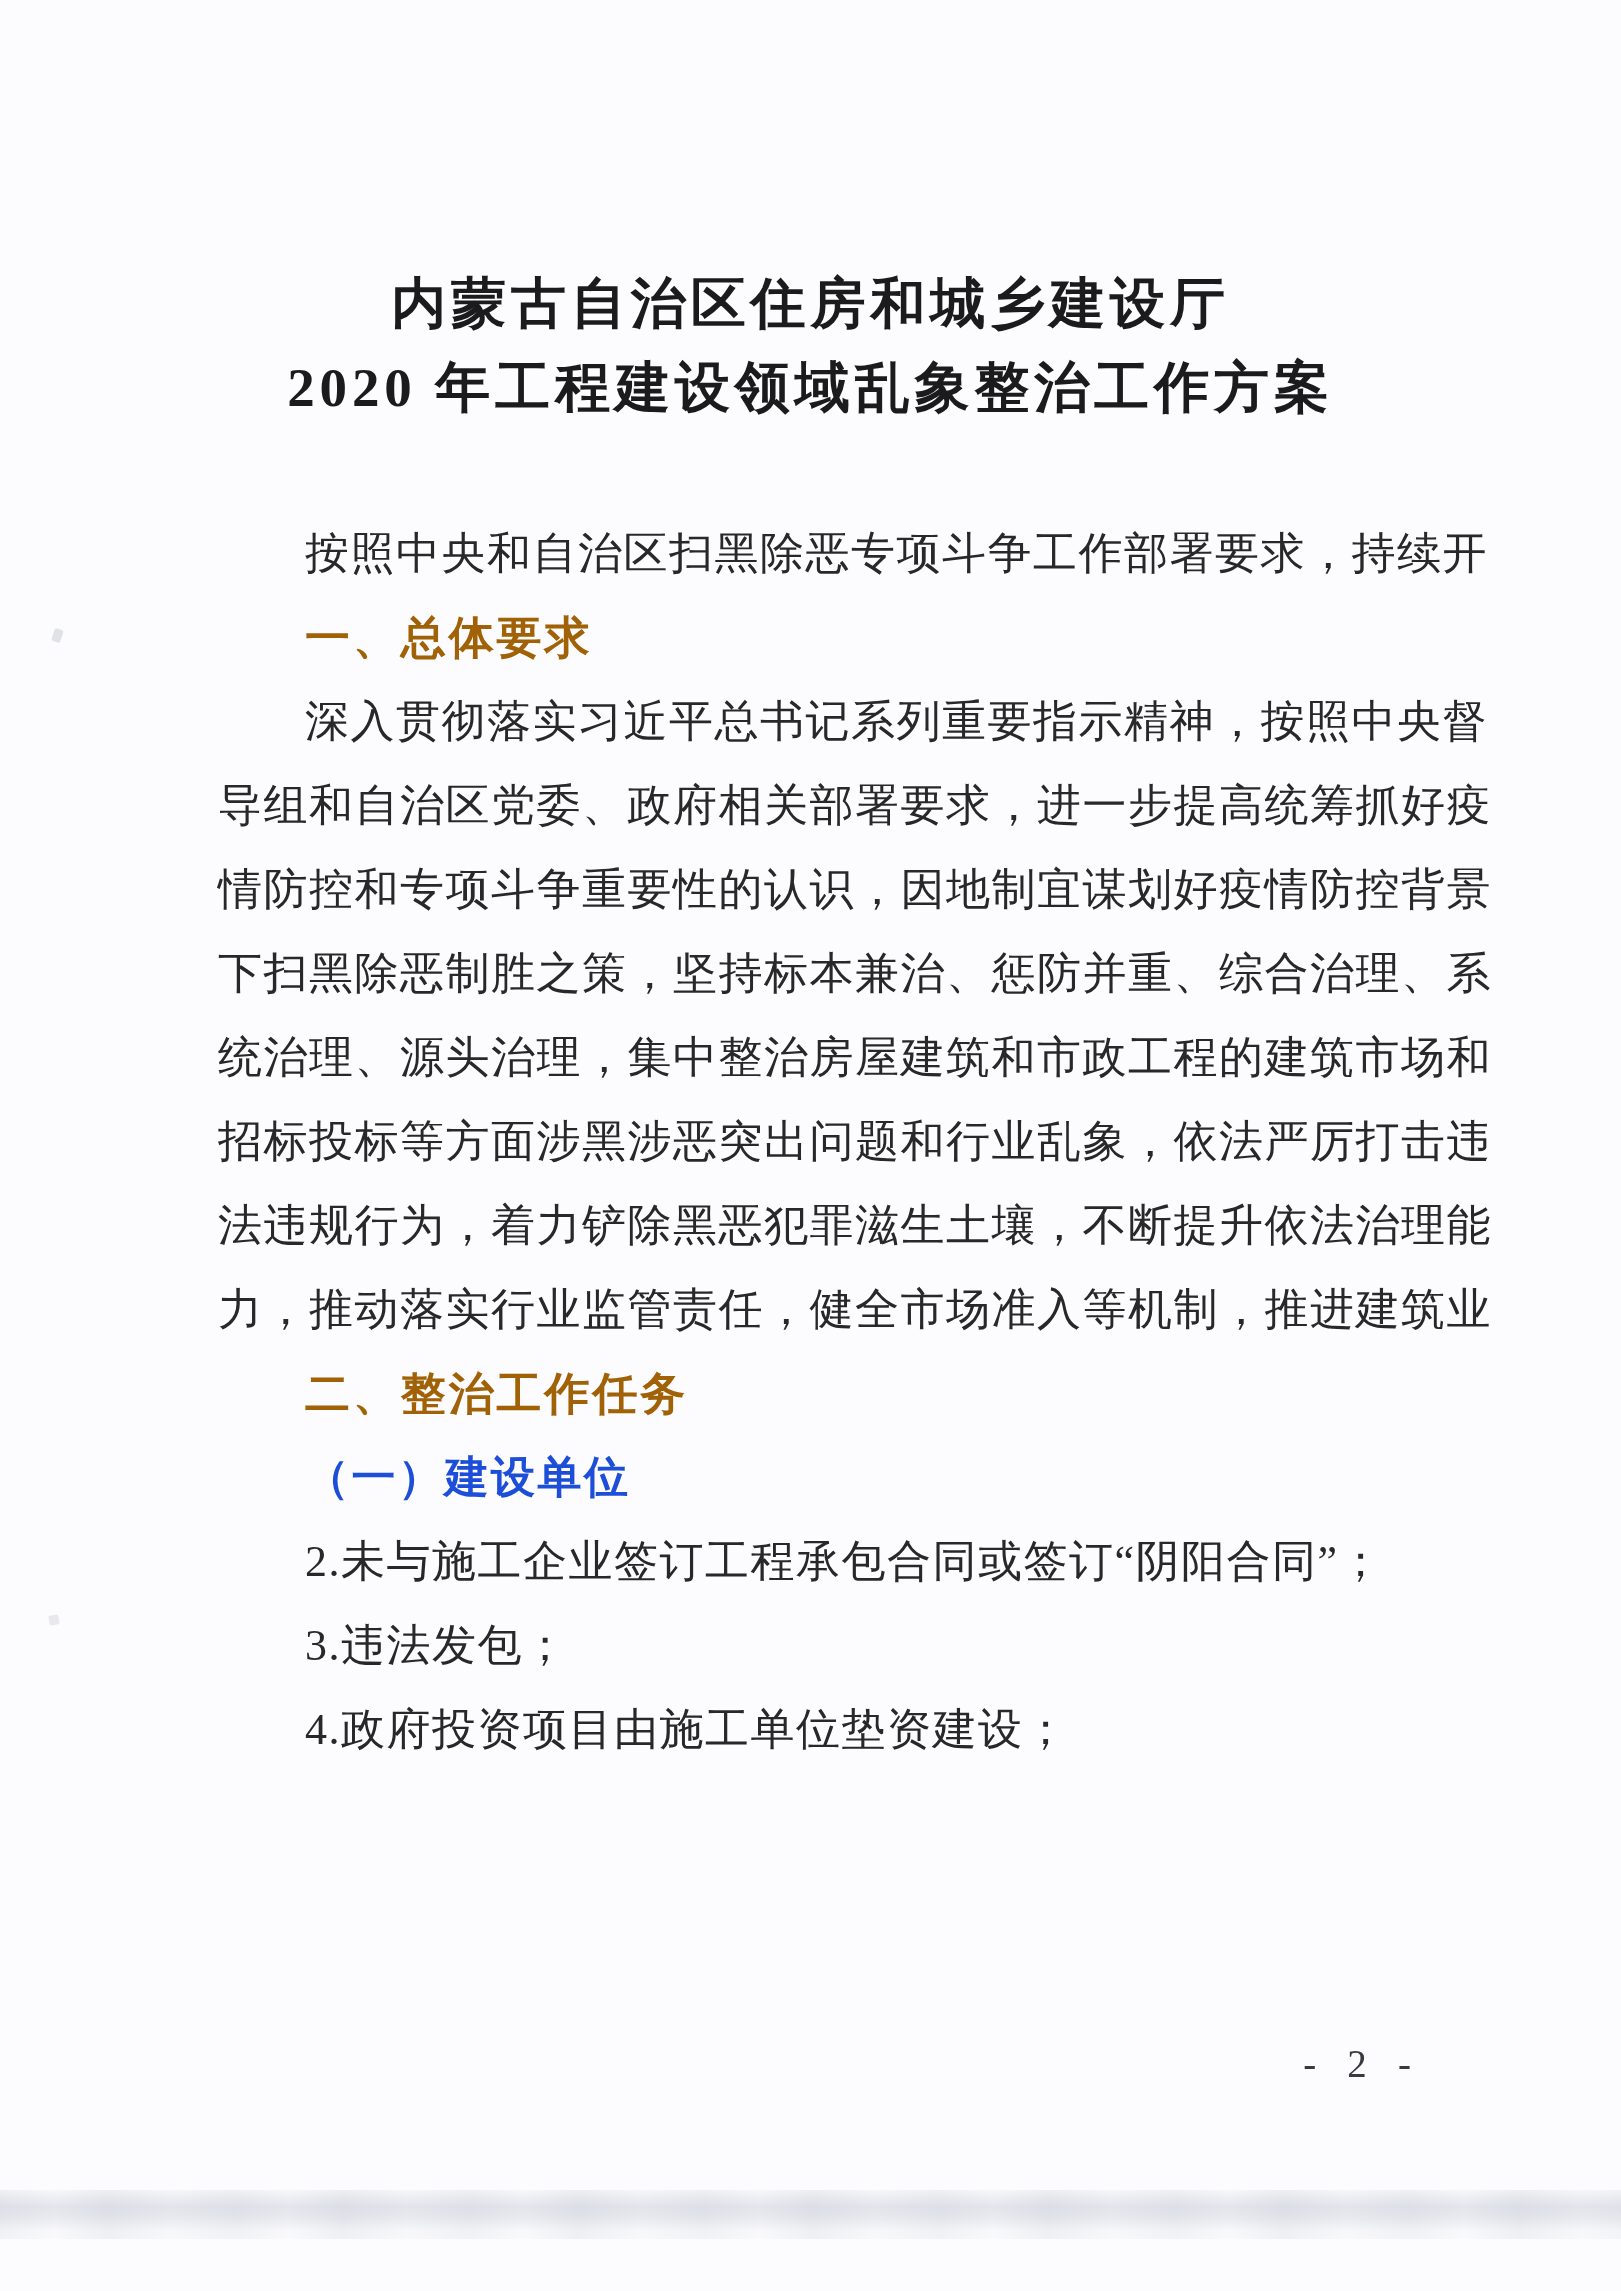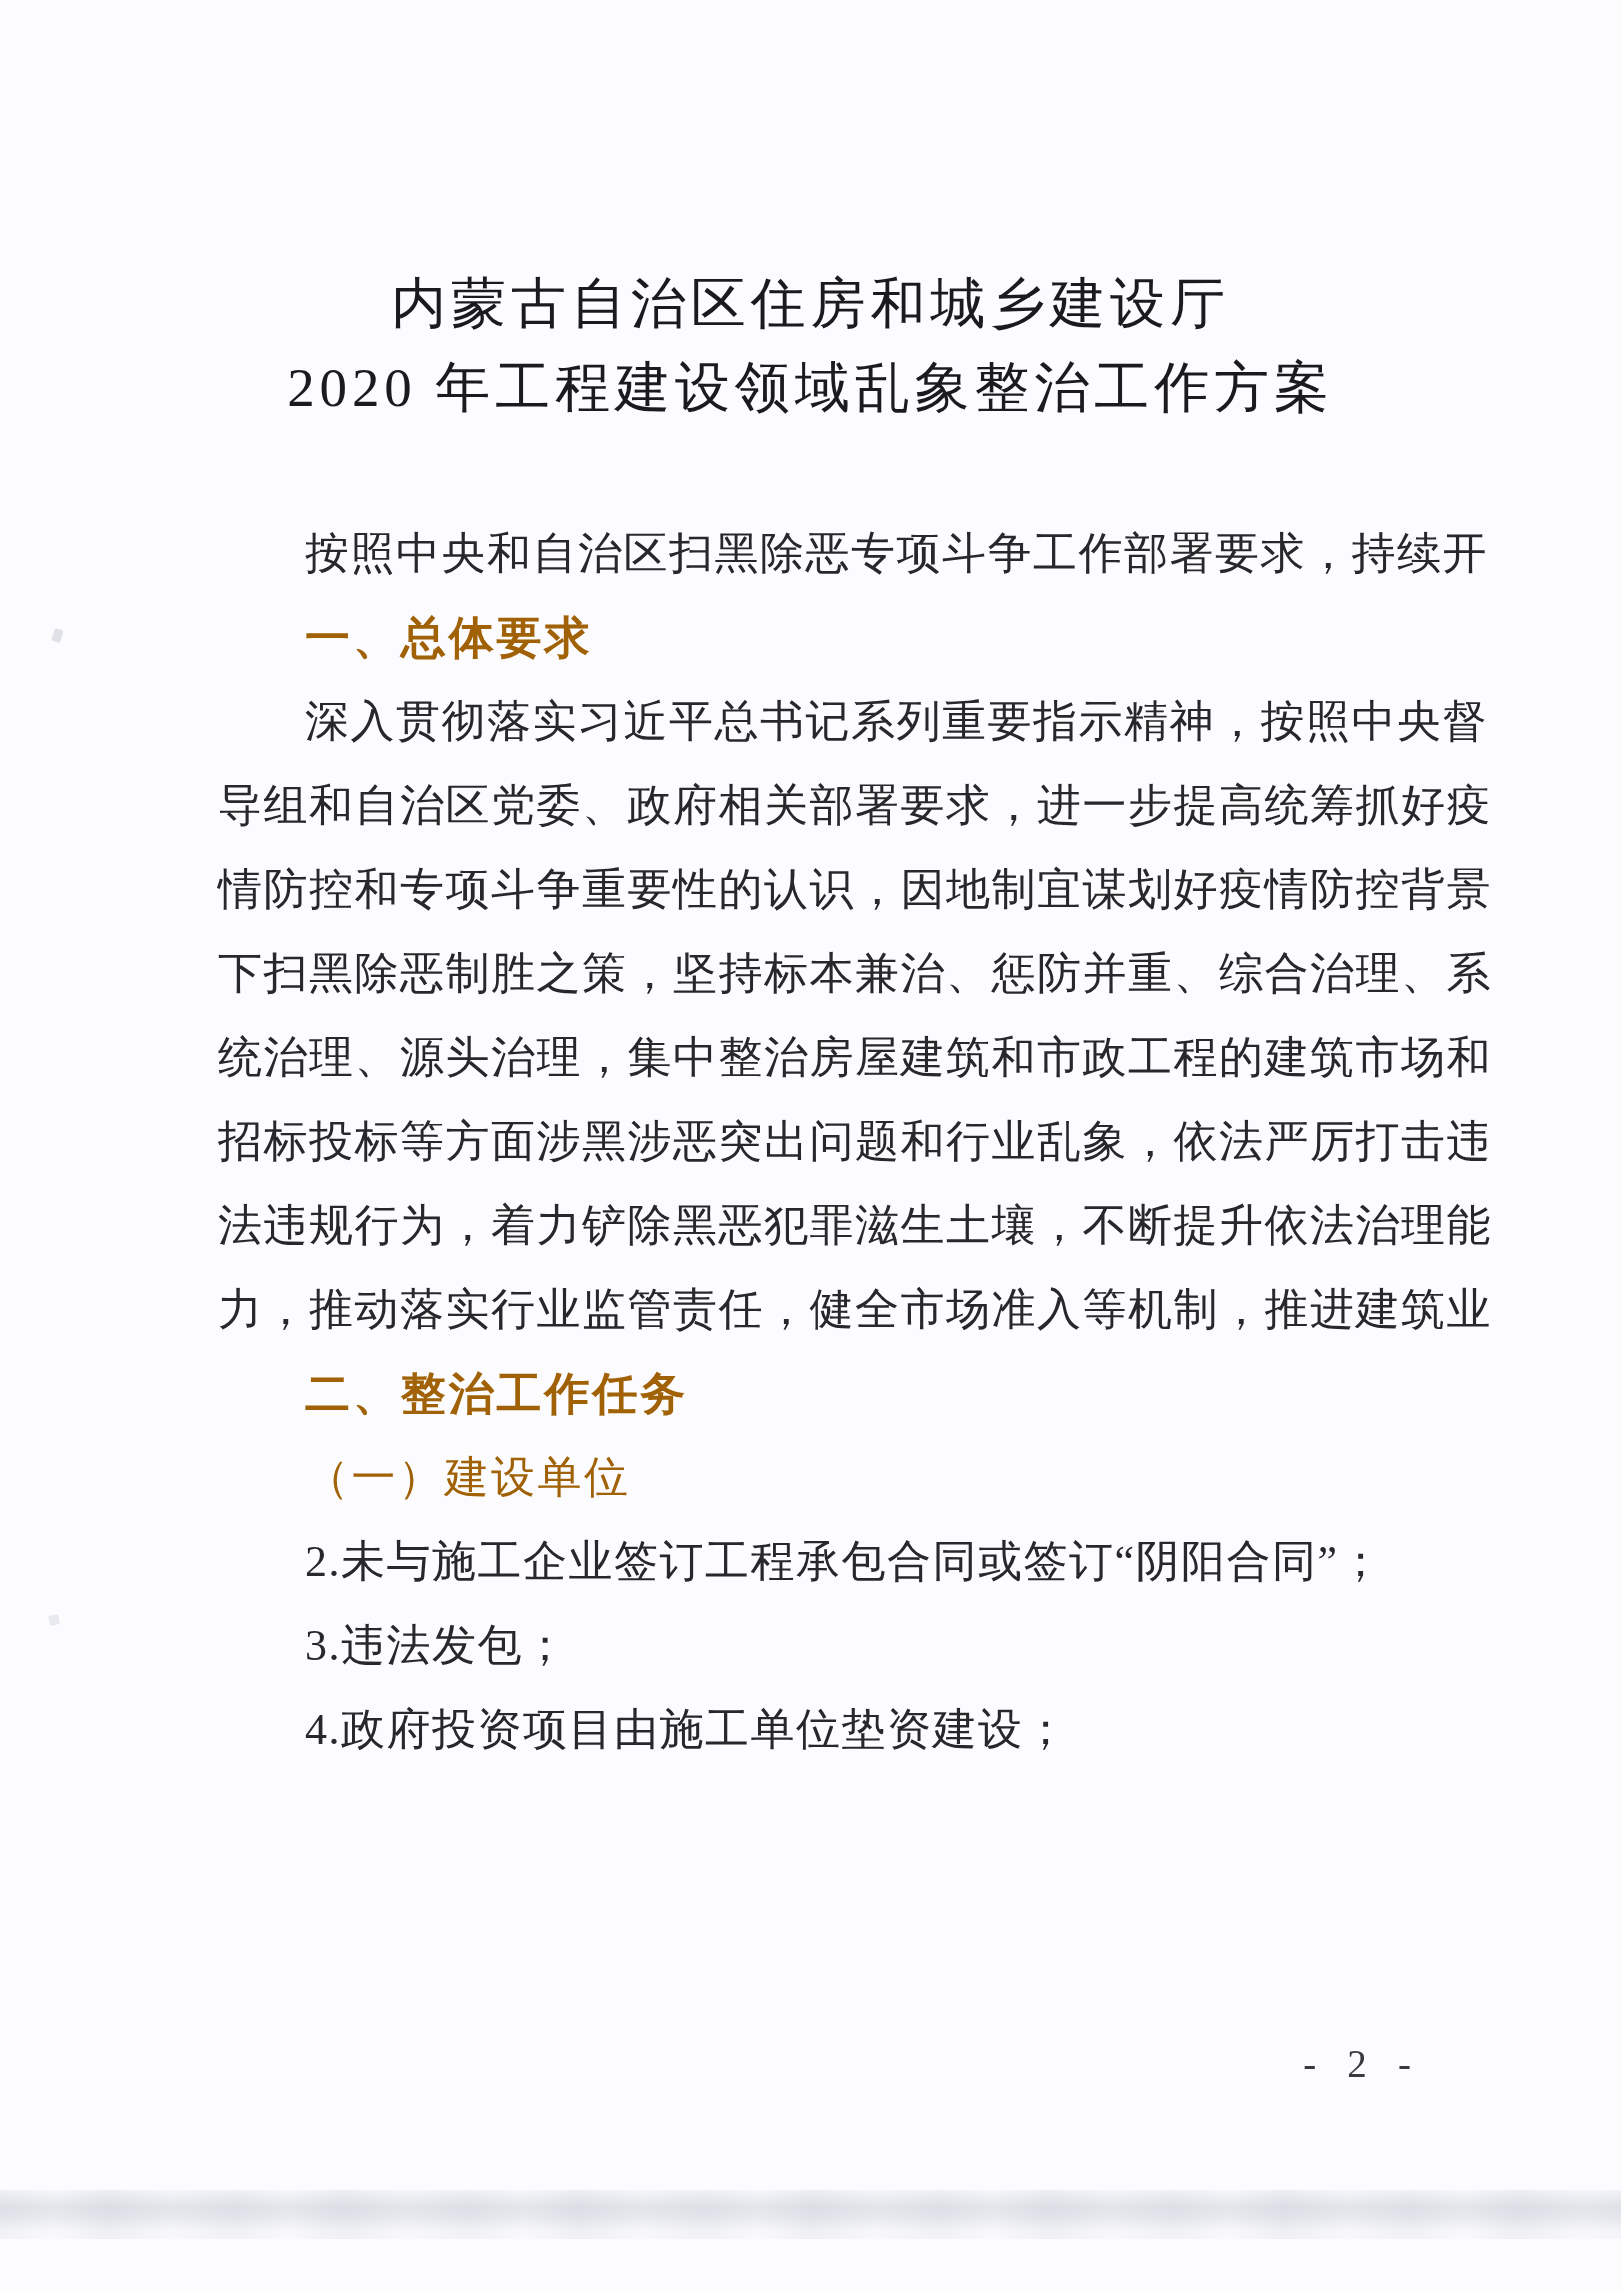--- a/index.html
+++ b/index.html
@@ -16,21 +16,21 @@
     color: #262626;
   }
   
   .title-block {
     position: absolute;
     top: 263px;
     left: 0;
     width: 100%;
     text-align: center;
     font-family: "Liberation Serif", "DejaVu Serif", serif;
-    font-weight: 400;
+    font-weight: 700;
     font-size: 55px;
     line-height: 82px;
     letter-spacing: 4.9px;
     color: #1b1b1d;
     white-space: nowrap;
   }
   
   .body-block {
     position: absolute;
     left: 218px;
@@ -48,23 +48,23 @@
   }
   .indent { text-indent: 87px; }
   .h-sans {
     font-family: "Liberation Sans", "DejaVu Sans", sans-serif;
     font-weight: 700;
     font-size: 45px;
     letter-spacing: 2.9px;
     color: #a16207;
   }
   .h-kai {
-    font-weight: 400;
+    font-weight: 700;
     letter-spacing: 2.5px;
-    color: #a16207;
+    color: #1d4ed8;
   }
   
   .page-num {
     position: absolute;
     top: 2041px;
     right: 206px;
     font-family: "Liberation Serif", "DejaVu Serif", serif;
     font-size: 39px;
     letter-spacing: 3.9px;
     word-spacing: 13.7px;

